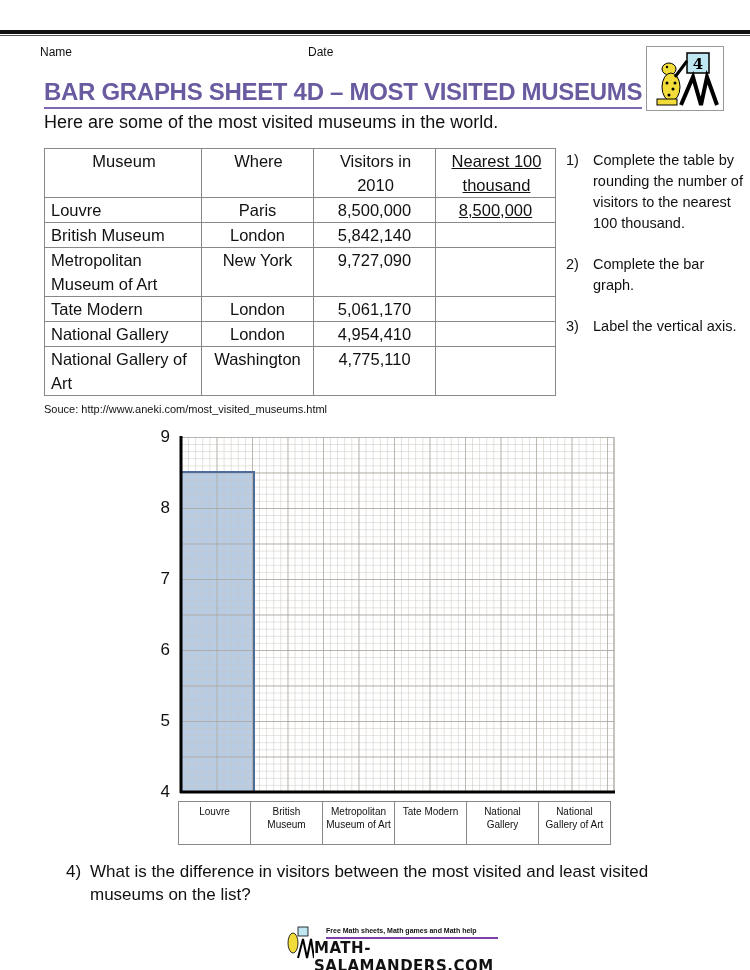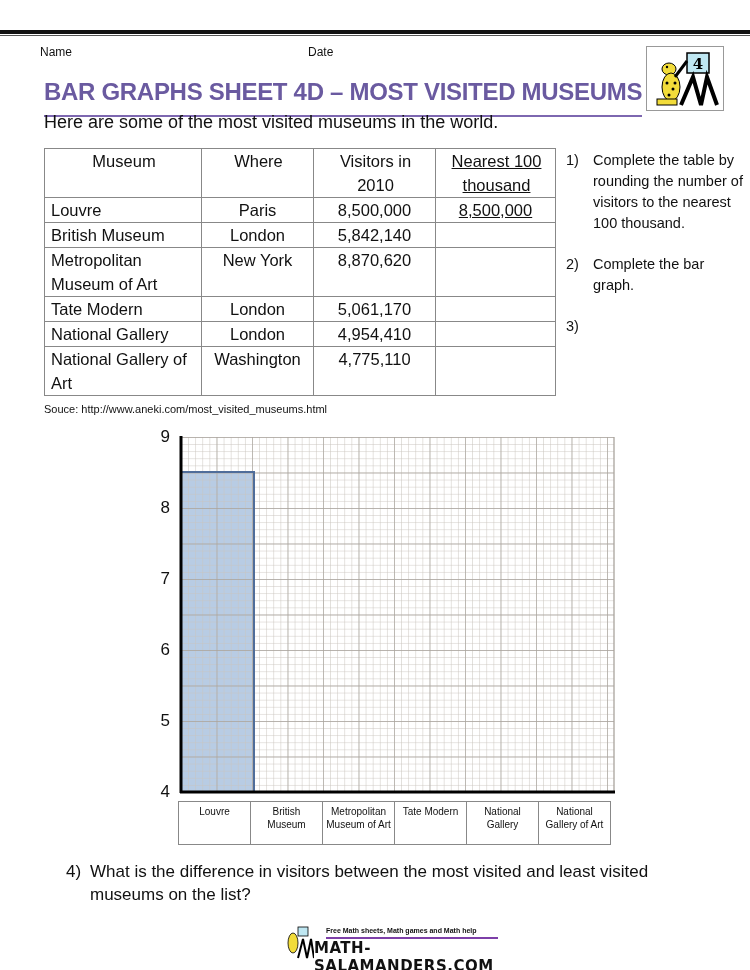--- a/index.html
+++ b/index.html
@@ -4,21 +4,21 @@
 <style>
   * { box-sizing: border-box; margin: 0; padding: 0; }
   body { width: 750px; height: 970px; background: #ffffff; position: relative; overflow: hidden;
          font-family: "Liberation Sans", "DejaVu Sans", sans-serif; color: #111; }
   .topbar { position: absolute; left: 0; top: 30px; width: 750px; height: 4px; background: #111; }
   .topbar2 { position: absolute; left: 0; top: 35px; width: 750px; height: 1px; background: #555; }
   .lbl-name { position: absolute; left: 40px; top: 45px; font-size: 12px; }
   .lbl-date { position: absolute; left: 308px; top: 45px; font-size: 12px; }
   .logo { position: absolute; left: 646px; top: 46px; width: 78px; height: 65px; border: 1px solid #999; background: #fff; }
   .title { position: absolute; left: 44px; top: 78px; font-size: 24px; color: #6a5aa0; font-weight: bold;
-           letter-spacing: -0.3px; border-bottom: 2px solid #7d67b0; line-height: 28px; padding-bottom: 9px; }
+           letter-spacing: -0.3px; border-bottom: 2px solid #7d67b0; line-height: 28px; padding-bottom: 1px; }
   .intro { position: absolute; left: 44px; top: 112px; font-size: 18px; }
   table.data { position: absolute; left: 44px; top: 148px; border-collapse: collapse; font-size: 16.5px; }
   table.data td, table.data th { border: 1px solid #888; font-weight: normal; vertical-align: top; line-height: 24px; padding: 0 6px; }
   table.data th { text-align: center; padding-left: 8px; }
   .c1 { width: 157px; text-align: left; }
   .c2 { width: 112px; text-align: center; }
   .c3 { width: 122px; text-align: center; }
   .c4 { width: 120px; text-align: center; text-decoration: underline; }
   .source { position: absolute; left: 44px; top: 403px; font-size: 11px; }
   .questions { position: absolute; left: 566px; top: 150px; width: 180px; font-size: 14.5px; line-height: 21px; }
@@ -80,21 +80,21 @@
   </tr>
   <tr>
     <td class="c1">British Museum</td>
     <td class="c2">London</td>
     <td class="c3">5,842,140</td>
     <td class="c4"></td>
   </tr>
   <tr>
     <td class="c1">Metropolitan Museum of Art</td>
     <td class="c2">New York</td>
-    <td class="c3">8,870,620</td>
+    <td class="c3">9,727,090</td>
     <td class="c4"></td>
   </tr>
   <tr>
     <td class="c1">Tate Modern</td>
     <td class="c2">London</td>
     <td class="c3">5,061,170</td>
     <td class="c4"></td>
   </tr>
   <tr>
     <td class="c1">National Gallery</td>
@@ -117,20 +117,21 @@
   <div class="q">
     <span class="num">1)</span>
     <span>Complete the table by rounding the number of visitors to the nearest 100 thousand.</span>
   </div>
   <div class="q">
     <span class="num">2)</span>
     <span>Complete the bar graph.</span>
   </div>
   <div class="q">
     <span class="num">3)</span>
+    <span>Label the vertical axis.</span>
   </div>
 </div>
 
 <div class="ytick" style="left:150px; top:427px;">9</div>
 <div class="ytick" style="left:150px; top:498px;">8</div>
 <div class="ytick" style="left:150px; top:569px;">7</div>
 <div class="ytick" style="left:150px; top:640px;">6</div>
 <div class="ytick" style="left:150px; top:711px;">5</div>
 <div class="ytick" style="left:150px; top:782px;">4</div>
 

